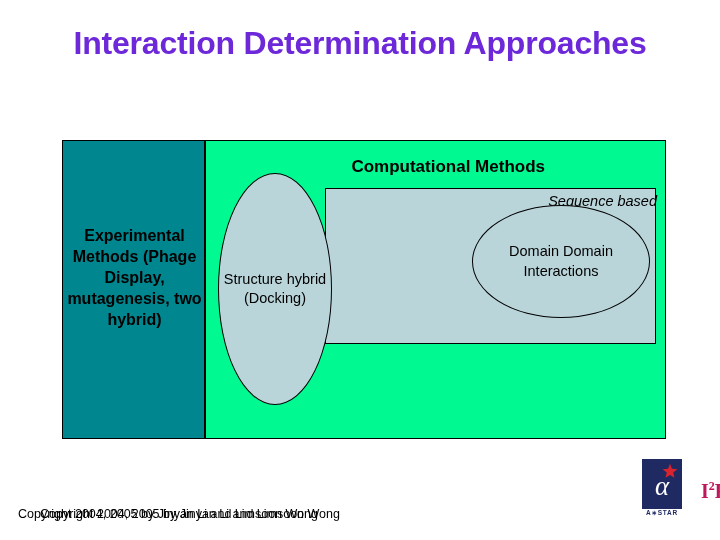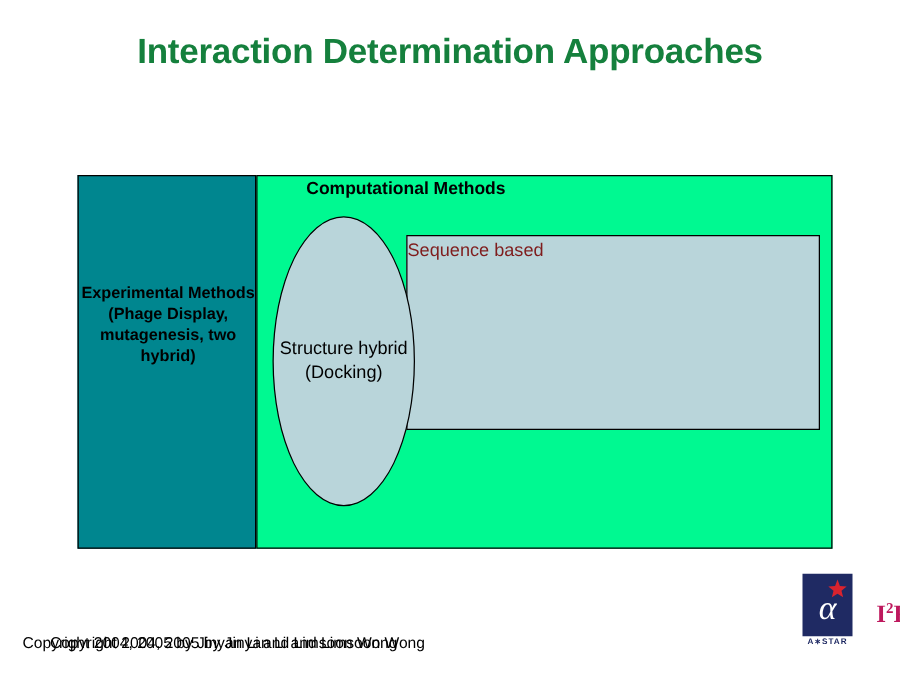--- a/index.html
+++ b/index.html
@@ -15,24 +15,24 @@
     overflow: hidden;
   }
 
   
   #slide-title {
     position: absolute;
     left: 60px;
     top: 24px;
     width: 600px;
     text-align: center;
-    font-size: 28px;
+    font-size: 32px;
     font-weight: bold;
     line-height: 1.22;
-    color: #15803d;
+    color: #6d28d9;
     letter-spacing: -0.2px;
   }
 
   
   #diagram {
     position: absolute;
     left: 62px;
     top: 140px;
     width: 604px;
     height: 299px;
@@ -58,56 +58,57 @@
     border: 1px solid #000000;
     box-sizing: border-box;
   }
 
   .exp-label {
     position: absolute;
     left: 2px;
     top: 84px;
     width: 139px;
     text-align: center;
-    font-size: 13px;
+    font-size: 16px;
     font-weight: bold;
     line-height: 1.32;
     color: #000000;
   }
 
   .comp-label {
     position: absolute;
     left: 183px;
-    top: 2px;
+    top: 17px;
     width: 300px;
-    text-align: left;
-    font-size: 14px;
+    text-align: right;
+    font-size: 17px;
     font-weight: bold;
     color: #000000;
   }
 
   
   .seq-rect {
     position: absolute;
     left: 263px;
     top: 48px;
     width: 331px;
     height: 156px;
     background: #b9d5da;
     border: 1px solid #000000;
     box-sizing: border-box;
   }
   .seq-label {
     position: absolute;
     left: 0px;
     top: 4px;
     width: 331px;
-    text-align: left;
+    text-align: right;
     font-size: 14.5px;
-    color: #7f1d1d;
+    color: #000000;
+    font-style: italic;
   }
 
   
   .ellipse {
     position: absolute;
     background: #b9d5da;
     border: 1px solid #000000;
     border-radius: 50%;
     box-sizing: border-box;
     display: flex;
@@ -238,20 +239,23 @@
 
   <div class="seq-rect">
     <div class="seq-label">Sequence based</div>
   </div>
 
   <div class="ellipse ell-structure">
     <span>Structure hybrid (Docking)</span>
   </div>
 
 
+  <div class="ellipse ell-domain">
+    <span>Domain Domain Interactions</span>
+  </div>
 
 
 </div>
 
 <div id="logo-block">
   <div class="logo-square"></div>
   <div class="logo-alpha">α</div>
   <svg class="logo-star" viewBox="0 0 24 24">
     <polygon points="12,1 14.9,8.6 23,9.2 16.8,14.4 18.8,22.3 12,17.9 5.2,22.3 7.2,14.4 1,9.2 9.1,8.6" fill="#d9232e"></polygon>
   </svg>

